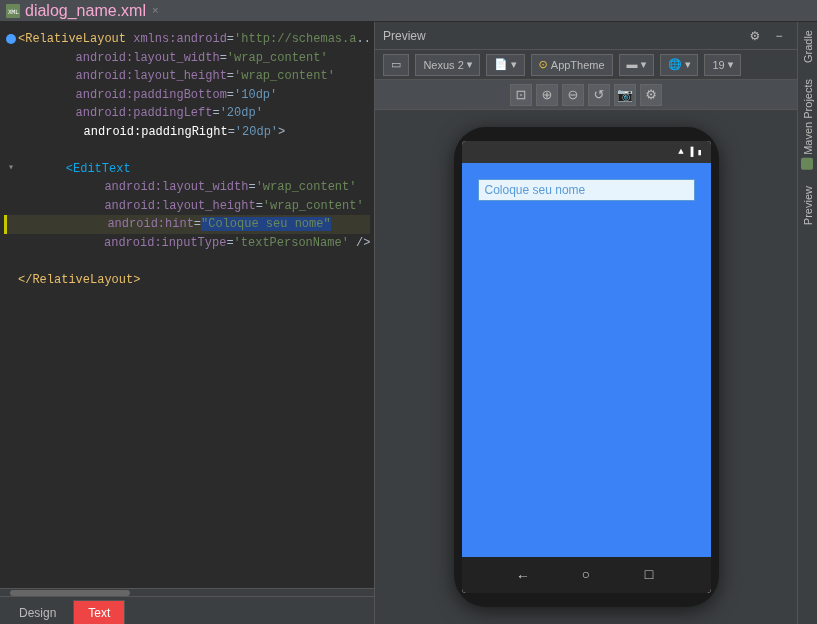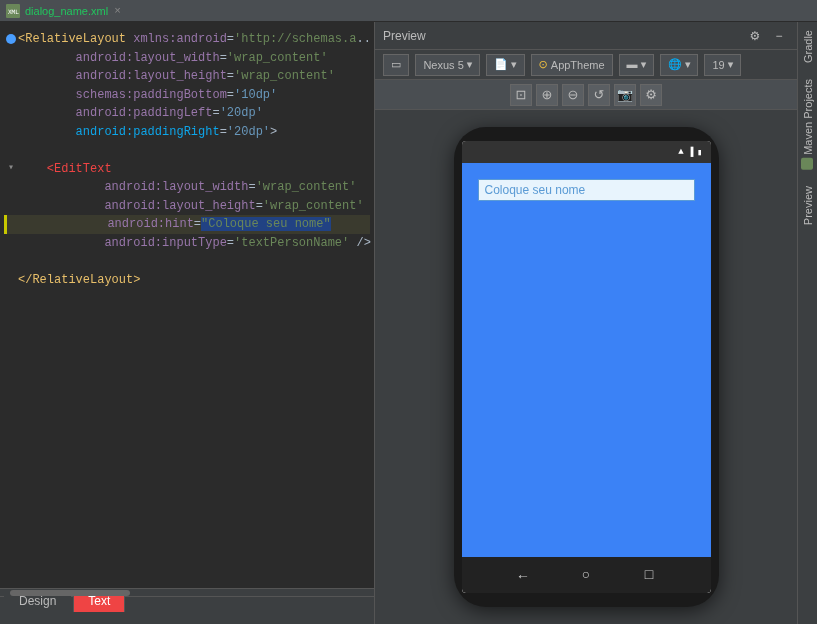--- a/index.html
+++ b/index.html
@@ -23,23 +23,23 @@
       padding: 0 6px;
       border-bottom: 1px solid #2b2b2b;
       flex-shrink: 0;
     }
     .title-bar-icon {
       width: 14px;
       height: 14px;
       margin-right: 5px;
     }
     .title-bar-text {
-      color: #22c55e;
+      color: #f9a8d4;
       font-family: Arial, sans-serif;
-      font-size: 11px;
+      font-size: 16px;
     }
     .title-bar-close {
       margin-left: 6px;
       color: #888;
       font-size: 11px;
       cursor: pointer;
     }
 
     
     .main-area {
@@ -111,21 +111,21 @@
     }
 
     
     .bottom-tabs {
       height: 28px;
       background: #3c3f41;
       display: flex;
       align-items: flex-end;
       border-top: 1px solid #555;
       flex-shrink: 0;
-      padding: 12px 4px;
+      padding: 0 4px;
     }
 
     .tab {
       height: 24px;
       padding: 0 14px;
       background: #3c3f41;
       color: #bbbbbb;
       font-family: Arial, sans-serif;
       font-size: 12px;
       display: flex;
@@ -395,51 +395,51 @@
         <div class="line" style="position: relative;">
           <span class="fold-arrow"></span>
           <span class="code"><span>        </span><span style="color: rgb(152, 118, 170);">android:layout_width</span><span style="color: rgb(169, 183, 198);">=</span><span style="color: rgb(106, 135, 89);">'wrap_content'</span></span>
         </div>
         <div class="line" style="position: relative;">
           <span class="fold-arrow"></span>
           <span class="code"><span>        </span><span style="color: rgb(152, 118, 170);">android:layout_height</span><span style="color: rgb(169, 183, 198);">=</span><span style="color: rgb(106, 135, 89);">'wrap_content'</span></span>
         </div>
         <div class="line" style="position: relative;">
           <span class="fold-arrow"></span>
-          <span class="code"><span>        </span><span style="color: rgb(152, 118, 170);">schemas:paddingBottom</span><span style="color: rgb(169, 183, 198);">=</span><span style="color: rgb(104, 151, 187);">'10dp'</span></span>
+          <span class="code"><span>        </span><span style="color: rgb(152, 118, 170);">android:paddingBottom</span><span style="color: rgb(169, 183, 198);">=</span><span style="color: rgb(104, 151, 187);">'10dp'</span></span>
         </div>
         <div class="line" style="position: relative; justify-content: center;">
           <span class="fold-arrow"></span>
           <span class="code"><span>        </span><span style="color: rgb(152, 118, 170);">android:paddingLeft</span><span style="color: rgb(169, 183, 198);">=</span><span style="color: rgb(104, 151, 187);">'20dp'</span></span>
         </div>
         <div class="line" style="position: relative;">
           <span class="fold-arrow"></span>
-          <span class="code"><span>        </span><span style="color: #0ea5e9;">android:paddingRight</span><span style="color: rgb(169, 183, 198);">=</span><span style="color: rgb(104, 151, 187);">'20dp'</span><span style="color: rgb(169, 183, 198);">&gt;</span></span>
+          <span class="code"><span>        </span><span style="color: #ffffff; margin-left: 8px;">android:paddingRight</span><span style="color: rgb(169, 183, 198);">=</span><span style="color: rgb(104, 151, 187);">'20dp'</span><span style="color: rgb(169, 183, 198);">&gt;</span></span>
         </div>
         <div class="line" style="position: relative;">
           <span class="fold-arrow"></span>
           <span class="code"></span>
         </div>
         <div class="line" style="position: relative;">
           <span class="fold-arrow" style="color: rgb(136, 136, 136);">▾</span>
-          <span class="code"><span>    </span><span style="color: #ef4444;">&lt;EditText</span></span>
+          <span class="code"><span>    </span><span style="color: #0ea5e9; margin-left: 19px;">&lt;EditText</span></span>
         </div>
         <div class="line" style="position: relative;">
           <span class="fold-arrow"></span>
           <span class="code"><span>            </span><span style="color: rgb(152, 118, 170);">android:layout_width</span><span style="color: rgb(169, 183, 198);">=</span><span style="color: rgb(106, 135, 89);">'wrap_content'</span></span>
         </div>
         <div class="line" style="position: relative;">
           <span class="fold-arrow"></span>
           <span class="code"><span>            </span><span style="color: rgb(152, 118, 170);">android:layout_height</span><span style="color: rgb(169, 183, 198);">=</span><span style="color: rgb(106, 135, 89);">'wrap_content'</span></span>
         </div>
         <div class="line line-highlight line-warning" style="position: relative;">
           <span class="fold-arrow"></span>
           <span class="code"><span>            </span><span style="color: rgb(152, 118, 170);">android:hint</span><span style="color: rgb(169, 183, 198);">=</span><span style="background: rgb(33, 66, 131); color: rgb(106, 135, 89);">"Coloque seu nome"</span></span>
         </div>
-        <div class="line" style="position: relative;">
+        <div class="line" style="position: relative; justify-content: center;">
           <span class="fold-arrow"></span>
           <span class="code"><span>            </span><span style="color: rgb(152, 118, 170);">android:inputType</span><span style="color: rgb(169, 183, 198);">=</span><span style="color: rgb(106, 135, 89);">'textPersonName'</span><span style="color: rgb(169, 183, 198);"> /&gt;</span></span>
         </div>
         <div class="line" style="position: relative;">
           <span class="fold-arrow"></span>
           <span class="code"></span>
         </div>
         <div class="line" style="position: relative;">
           <span class="fold-arrow"></span>
           <span class="code"><span style="color: rgb(232, 191, 106);">&lt;/RelativeLayout&gt;</span></span>
@@ -466,21 +466,21 @@
         <button class="toolbar-icon-btn">⚙</button>
         <button class="toolbar-icon-btn">−</button>
       </div>
     </div>
 
     <div class="device-toolbar">
       <button class="device-btn">
         <span>▭</span>
       </button>
       <button class="device-btn">
-        <span>Nexus 5</span>
+        <span>Nexus 2</span>
         <span>▾</span>
       </button>
       <button class="device-btn">
         <span>📄 ▾</span>
       </button>
       <button class="device-btn">
         <span style="color:#f0c040">⊙</span>
         <span>AppTheme</span>
       </button>
       <button class="device-btn">

